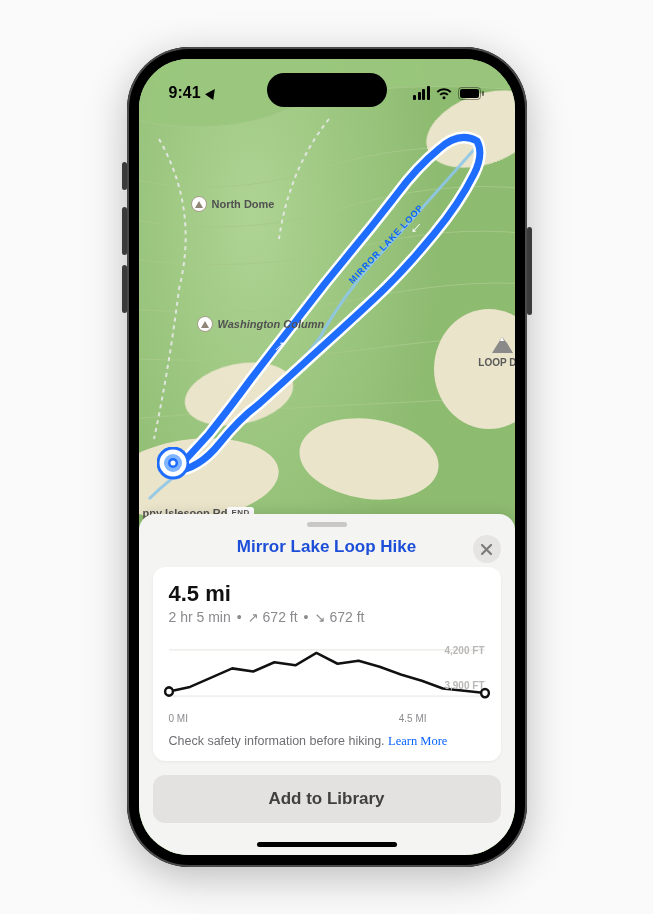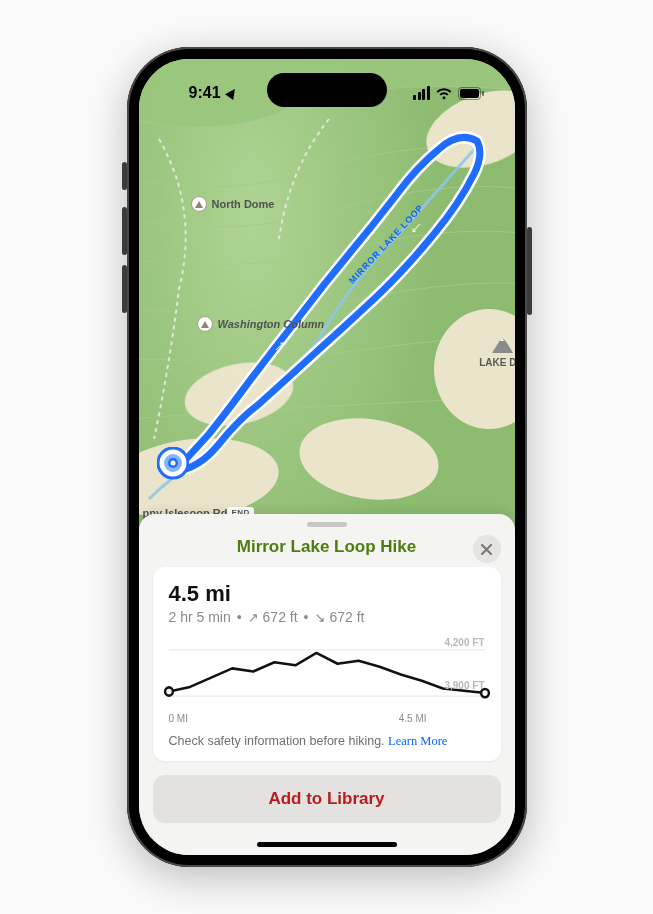--- a/index.html
+++ b/index.html
@@ -59,21 +59,21 @@
     height: 54px;
     display: flex;
     justify-content: space-between;
     align-items: center;
     padding: 14px 30px 0;
     z-index: 40;
     font-weight: 600;
     font-size: 16px;
     color:#000;
   }
-  .status-left { display:flex; align-items:center; gap:4px;margin-left:20px; }
+  .status-left { display:flex; align-items:center; gap:4px; }
   .loc-arrow { width:0;height:0;border-left:5px solid transparent;border-right:5px solid transparent;border-bottom:10px solid #000; transform:rotate(35deg); margin-left:2px; }
   .status-right { display:flex; align-items:center; gap:5px; }
   .bars { display:flex; gap:1.5px; align-items:flex-end; }
   .bars span { width:3px; background:#000; border-radius:1px; }
   .bars span:nth-child(1){height:5px}.bars span:nth-child(2){height:8px}.bars span:nth-child(3){height:11px}.bars span:nth-child(4){height:14px}
   .wifi-icon svg, .battery-icon svg { display:block; }
 
   
   .map {
     position:absolute; inset:0;
@@ -131,53 +131,53 @@
     border-top-right-radius:16px;
     z-index:20;
     padding: 8px 14px 32px;
     box-shadow: 0 -2px 12px rgba(0,0,0,0.1);
   }
   .grabber{ width:40px;height:5px;background:#c9c8c6;border-radius:3px;margin:0 auto 10px; }
   .sheet-header{
     display:flex; align-items:center; justify-content:center; position:relative;
     margin-bottom:10px;
   }
-  .sheet-title{ font-size:17px; font-weight:600; color:#4d7c0f; }
+  .sheet-title{ font-size:17px; font-weight:600; color:#1d4ed8; }
   .close-btn{
     position:absolute; right:0; top:-2px;
     width:28px;height:28px;border-radius:50%;
     background:#e5e4e2; display:flex;align-items:center;justify-content:center;
     color:#7c7b79; font-size:15px; cursor:pointer;
   }
   .close-btn svg{width:11px;height:11px;}
 
   .card{
     background:#fff; border-radius:12px; padding:14px 16px 12px;
     box-shadow:0 1px 3px rgba(0,0,0,0.06);
     margin-bottom:14px;
   }
   .distance{ font-size:22px; font-weight:700; color:#111; }
   .stats-row{ font-size:14px; color:#8a8a8e; margin-top:2px; display:flex; align-items:center; flex-wrap:wrap; gap:4px;}
   .stat-sep{ margin:0 2px; }
   .asc-icon,.desc-icon{ font-size:13px; position:relative; top:0px; }
 
   .elev-chart{ margin-top:12px; position:relative; height:72px; }
   .elev-chart svg{ width:100%; height:100%; overflow:visible; }
-  .elev-labels{ position:absolute; right:0; top:0; bottom:18px; display:flex; flex-direction:column; justify-content:space-between; font-size:10px; color:#b9b8b6; font-weight:600;}
+  .elev-labels{ position:absolute; right:0; top:8px; bottom:18px; display:flex; flex-direction:column; justify-content:space-between; font-size:10px; color:#b9b8b6; font-weight:600;}
   .x-labels{ display:flex; justify-content:space-between; font-size:10px; color:#8a8a8e; margin-top:4px; padding-right:58px;}
   .safety{ font-size:12.5px; color:#6f6f73; margin-top:10px; }
   .safety a{ color:#0a63ff; font-weight:500; text-decoration:none;font-family:Liberation Serif, serif; }
 
   .btn-row{ display:flex; gap:12px; }
   .btn{
     flex:1; height:48px; border-radius:12px; border:none;
     font-size:17px; font-weight:600; cursor:pointer;
     display:flex;align-items:center;justify-content:center;
   }
-  .btn-secondary{ background:#e3e2e0; color:#b91c1c; }
+  .btn-secondary{ background:#e3e2e0; color:#404040; }
   .btn-primary{ background:#0a7aff; color:#fff; }
 
   .home-indicator{
     position:absolute; bottom:8px; left:50%; transform:translateX(-50%);
     width:140px;height:5px;background:#000;border-radius:3px;z-index:60;
   }
 </style>
 </head>
 <body>
 
@@ -295,21 +295,21 @@
       <span class="dot"></span>
       <span>Washington Column</span>
     </div>
 
     <div class="half-dome-icon">
       <svg viewBox="0 0 28 28">
           <path d="M3 24 L13 8 L18 14 L24 24 Z" fill="#8a8a8a"></path>
           <path d="M13 8 L15 12 L11 12 Z" fill="#fff"></path>
         </svg>
     </div>
-    <div style="position:absolute;right:-2px;top:298px;z-index:5;font-size:10px;font-weight:700;color:#595959;">LAKE D</div>
+    <div style="position:absolute;right:-2px;top:298px;z-index:5;font-size:10px;font-weight:700;color:#595959;">LOOP D</div>
 
     <div class="route-label" style="left:195px; top:180px; transform:rotate(-47deg);">MIRROR LAKE LOOP</div>
 
     <div class="route-arrow" style="left:130px; top:275px; transform:rotate(-45deg);">→</div>
     <div class="route-arrow" style="left:270px; top:160px; transform:rotate(132deg);">→</div>
 
     <div class="start-marker" style="left:18px; top:388px;">
       <svg viewBox="0 0 32 40">
         <circle cx="16" cy="16" r="15" fill="#fff" stroke="#1f6dff" stroke-width="3"></circle>
         <circle cx="16" cy="16" r="9" fill="#7fb4ff"></circle>

